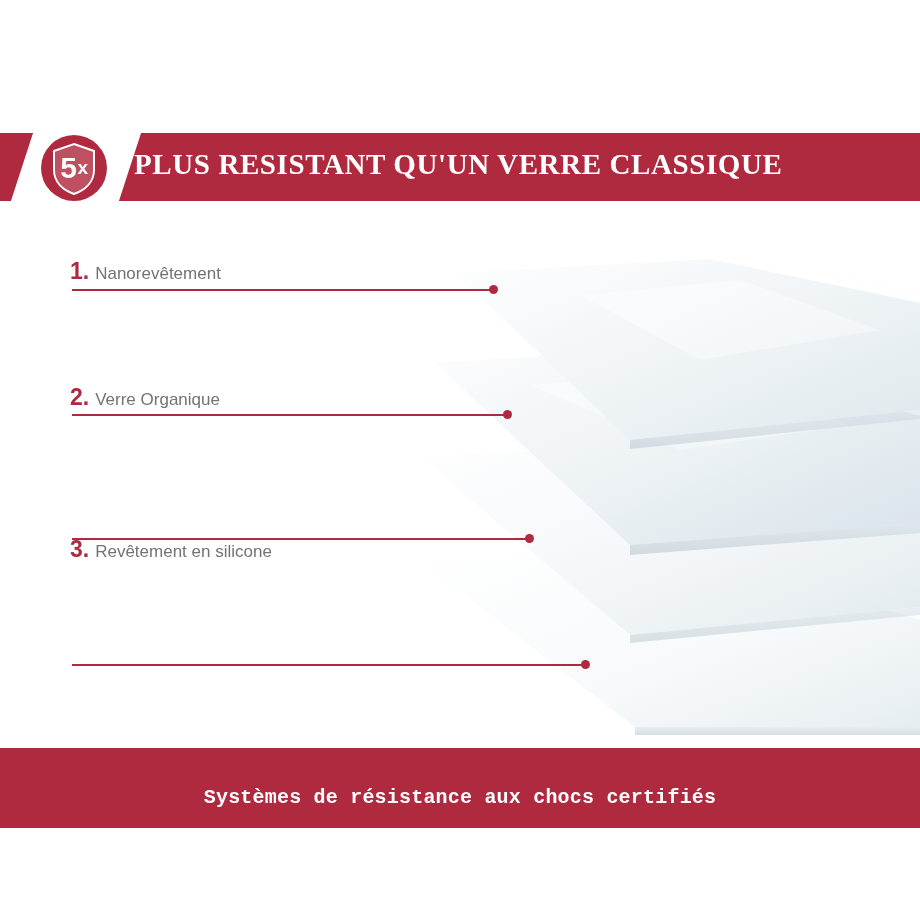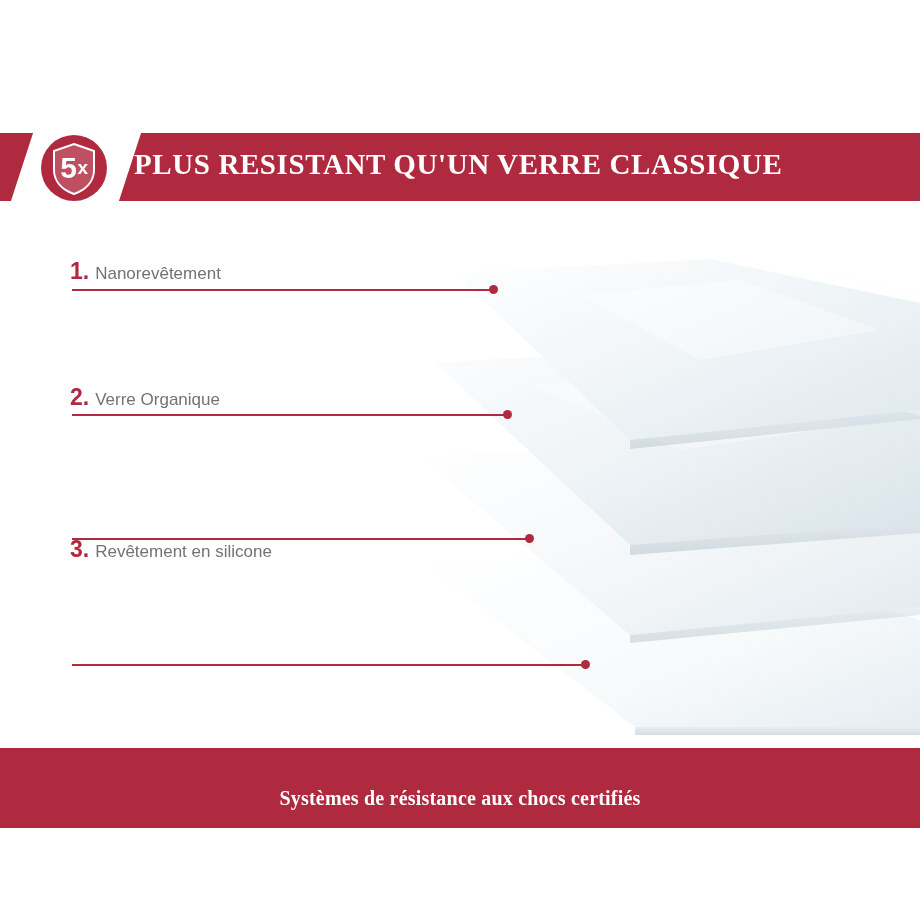--- a/index.html
+++ b/index.html
@@ -155,21 +155,21 @@
     flex-direction: column;
     align-items: center;
     justify-content: center;
   }
   .footer-line {
     color: #ffffff;
     font-size: 20px;
     font-weight: bold;
     letter-spacing: 0.2px;
     line-height: 28px;
-    font-family: Liberation Serif, serif;
+    font-family: Liberation Mono, monospace;
     margin-top: 20px;
   }
 </style>
 </head>
 <body>
 
 <div class="infographic">
 
   <div class="header-band">
     <div class="header-band-inner">

